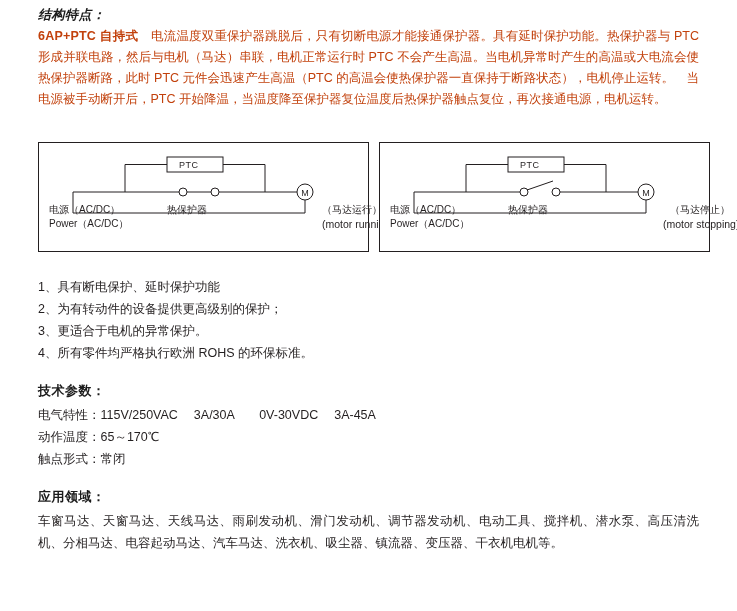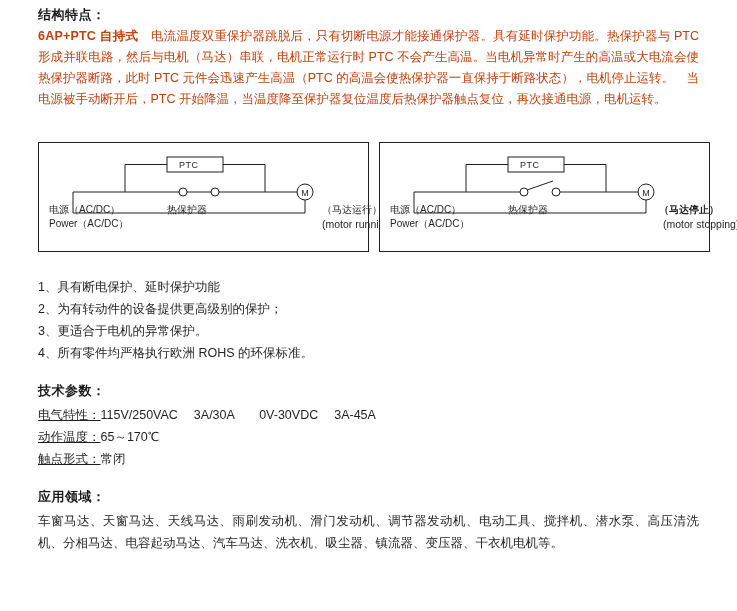--- a/index.html
+++ b/index.html
@@ -21,21 +21,21 @@
     height: 611px;
     box-sizing: border-box;
     padding: 0 38px;
   }
   .heading {
     font-size: 13px;
     font-weight: bold;
     color: #1b1b1b;
     letter-spacing: 0.5px;
   }
-  .sec-structure-heading { padding-top: 6px; }
+  .sec-structure-heading { padding-top: 6px; font-style: italic; }
   .para {
     font-size: 12.5px;
     line-height: 21px;
     text-align: justify;
     color: #c2410c;
     margin-top: 2px;
   }
   .para .lead {
     font-weight: bold;
     letter-spacing: 0.2px;
@@ -78,21 +78,21 @@
     color: #231f20;
   }
   .list div { white-space: pre-wrap; }
 
   .specs {
     font-size: 12.5px;
     line-height: 22px;
     margin-top: 4px;
   }
   .spec-row { white-space: pre; }
-  .spec-label { display: inline-block; text-decoration: underline; }
+  .spec-label { display: inline-block; }
 
   .fields {
     font-size: 12.5px;
     line-height: 22px;
     margin-top: 4px;
     text-align: justify;
   }
 </style>
 </head>
 <body>
@@ -157,21 +157,21 @@
         <line x1="34" y1="49" x2="34" y2="70" stroke="#231f20" stroke-width="1"></line>
         <circle cx="266" cy="49" r="8" fill="#fff" stroke="#231f20" stroke-width="1"></circle>
         <text x="266" y="53" font-family="Liberation Sans, sans-serif" font-size="9" text-anchor="middle" fill="#231f20">M</text>
         <line x1="266" y1="57" x2="266" y2="70" stroke="#231f20" stroke-width="1"></line>
         <line x1="34" y1="70" x2="266" y2="70" stroke="#231f20" stroke-width="1"></line>
       </svg>
       <div class="dlabel lbl-ptc" style="left:140px; top:15px;">PTC</div>
       <div class="dlabel" style="left:10px; top:60px;">电源（AC/DC）</div>
       <div class="dlabel" style="left:10px; top:74px;">Power（AC/DC）</div>
       <div class="dlabel" style="left:128px; top:60px;">热保护器</div>
-      <div class="dlabel" style="left:279px; top:60px;font-weight:bold;">（马达停止）</div>
+      <div class="dlabel" style="left:290px; top:60px;">（马达停止）</div>
       <div class="dlabel small" style="left:283px; top:74px;">(motor stopping)</div>
     </div>
 
   </div>
 
   <div class="gap-lg"></div>
 
   <div class="list">
     <div>1、具有断电保护、延时保护功能</div>
     <div>2、为有转动件的设备提供更高级别的保护；</div>

